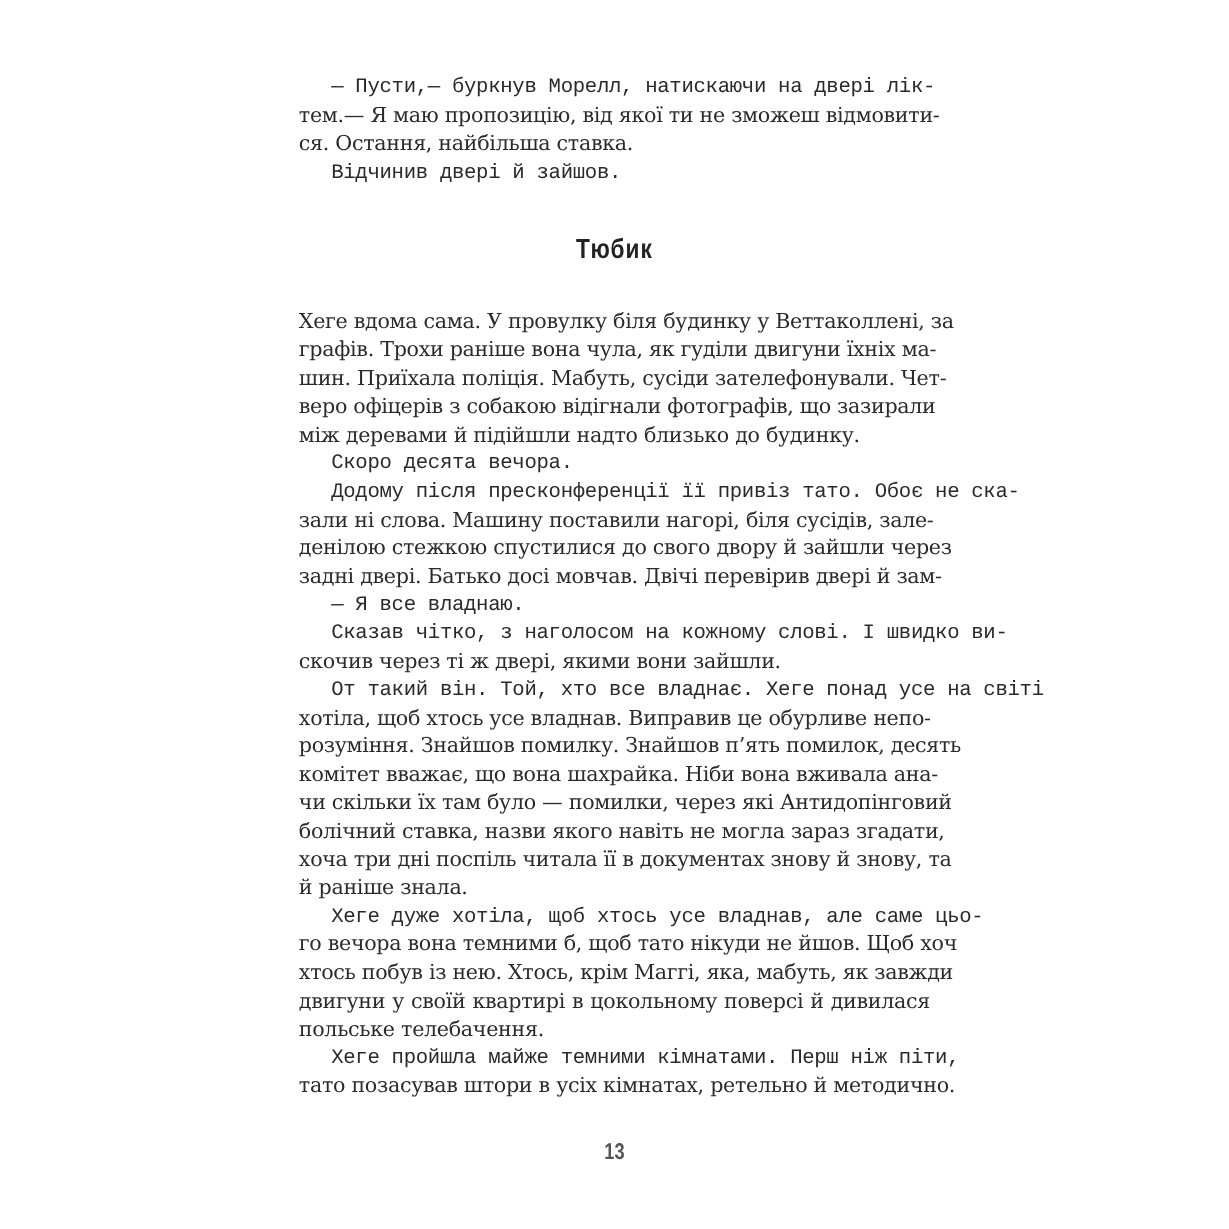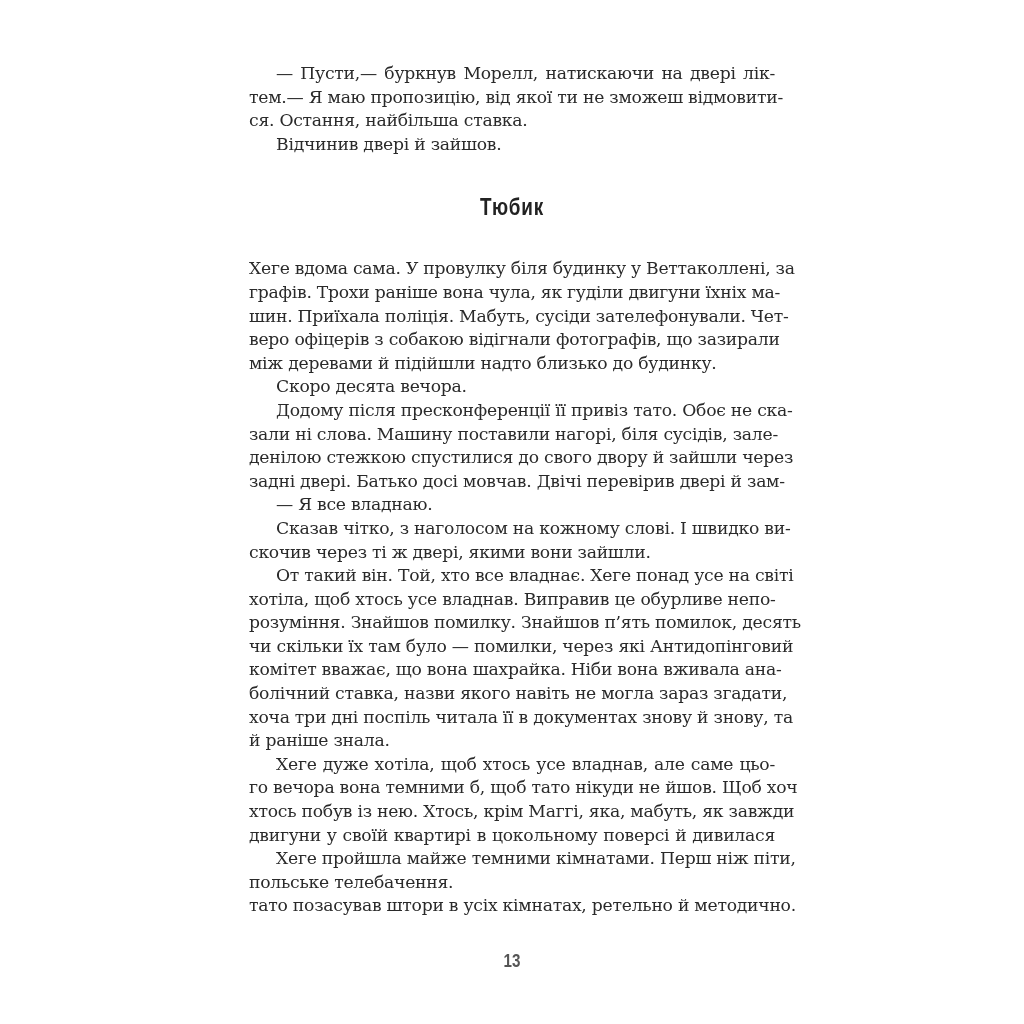--- a/index.html
+++ b/index.html
@@ -29,20 +29,21 @@
       text-align: justify;
       text-align-last: justify;
       white-space: nowrap;
       height: 23.6px;
     }
     .line.last {
       text-align-last: left;
     }
     .line.indent {
       padding-left: 27px;
+      font-family: Liberation Mono, monospace;
     }
     .section-title {
       margin: 38px 0 0 0;
       height: 63px;
       text-align: center;
       font-family: "Liberation Sans", "DejaVu Sans", sans-serif;
       font-weight: bold;
       font-size: 23px;
       letter-spacing: 1px;
       color: #222;
@@ -85,28 +86,28 @@
     <span class="line indent">Додому після пресконференції її привіз тато. Обоє не ска-</span>
     <span class="line">зали ні слова. Машину поставили нагорі, біля сусідів, зале-</span>
     <span class="line">денілою стежкою спустилися до свого двору й зайшли через</span>
     <span class="line">задні двері. Батько досі мовчав. Двічі перевірив двері й зам-</span>
     <span class="line indent last">— Я все владнаю.</span>
     <span class="line indent">Сказав чітко, з наголосом на кожному слові. І швидко ви-</span>
     <span class="line last">скочив через ті ж двері, якими вони зайшли.</span>
     <span class="line indent">От такий він. Той, хто все владнає. Хеге понад усе на світі</span>
     <span class="line">хотіла, щоб хтось усе владнав. Виправив це обурливе непо-</span>
     <span class="line">розуміння. Знайшов помилку. Знайшов п’ять помилок, десять</span>
+    <span class="line">комітет вважає, що вона шахрайка. Ніби вона вживала ана-</span>
     <span class="line">чи скільки їх там було — помилки, через які Антидопінговий</span>
-    <span class="line">комітет вважає, що вона шахрайка. Ніби вона вживала ана-</span>
     <span class="line">болічний ставка, назви якого навіть не могла зараз згадати,</span>
     <span class="line">хоча три дні поспіль читала її в документах знову й знову, та</span>
     <span class="line last">й раніше знала.</span>
     <span class="line indent">Хеге дуже хотіла, щоб хтось усе владнав, але саме цьо-</span>
     <span class="line">го вечора вона темними б, щоб тато нікуди не йшов. Щоб хоч</span>
     <span class="line">хтось побув із нею. Хтось, крім Маггі, яка, мабуть, як завжди</span>
     <span class="line">двигуни у своїй квартирі в цокольному поверсі й дивилася</span>
+    <span class="line last">польське телебачення.</span>
     <span class="line indent">Хеге пройшла майже темними кімнатами. Перш ніж піти,</span>
-    <span class="line last">польське телебачення.</span>
     <span class="line">тато позасував штори в усіх кімнатах, ретельно й методично.</span>
   </div>
 </div>
 
 <div class="page-number">13</div>
 
 </body></html>

